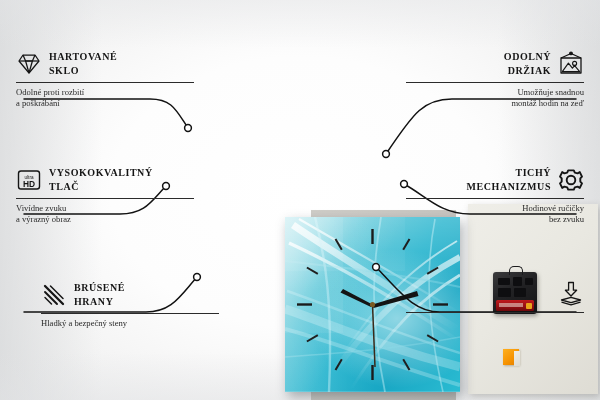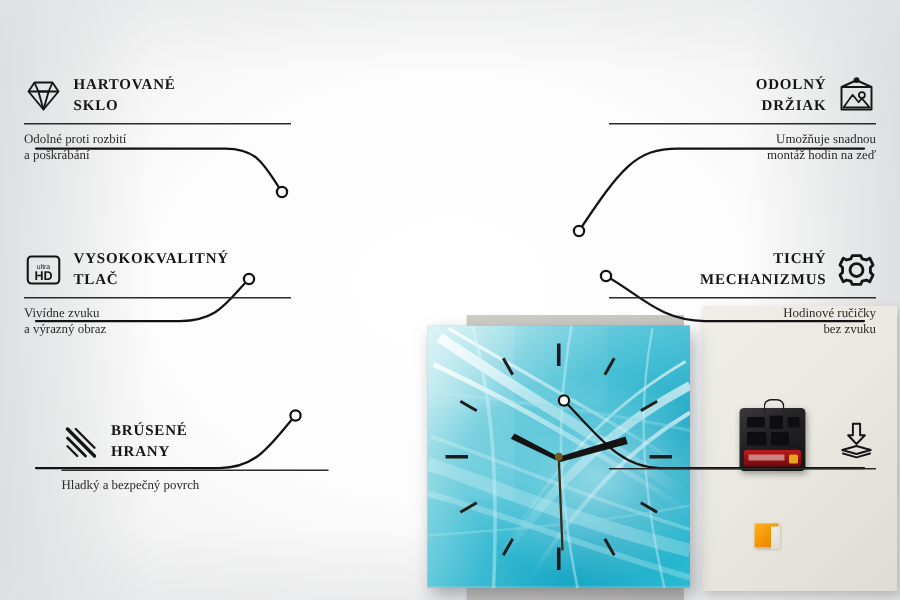--- a/index.html
+++ b/index.html
@@ -296,21 +296,21 @@
           <path d="M4 4 L22 22" stroke-width="2.3"></path>
           <path d="M4 10 L16 22" stroke-width="1.9"></path>
           <path d="M4 15.5 L10.5 22" stroke-width="1.5"></path>
           <path d="M9.5 4 L22 16.5" stroke-width="1.5"></path>
         </svg>
       </span>
       <span class="ttl">BRÚSENÉ
 HRANY</span>
     </div>
     <div class="rule"></div>
-    <div class="sub">Hladký a bezpečný povrch</div>
+    <div class="sub">Hladký a bezpečný steny</div>
   </div>
 
   <div class="feat right" id="f-mech">
     <div class="hd">
       <span class="ttl">TICHÝ
 MECHANIZMUS</span>
       <span class="ico">
         <svg viewBox="0 0 26 26" fill="none" stroke="#151515" stroke-width="1.9" stroke-linecap="round" stroke-linejoin="round">
           <path d="M10.2 3.4 L15.8 3.4 L16.8 5.6 L19.6 6.3 L21.8 5.1 L24 9.6 L22.3 11.4 L22.3 14.6 L24 16.4 L21.8 20.9 L19.6 19.7 L16.8 20.4 L15.8 22.6 L10.2 22.6 L9.2 20.4 L6.4 19.7 L4.2 20.9 L2 16.4 L3.7 14.6 L3.7 11.4 L2 9.6 L4.2 5.1 L6.4 6.3 L9.2 5.6 Z"></path>
           <circle cx="13" cy="13" r="4.3"></circle>

